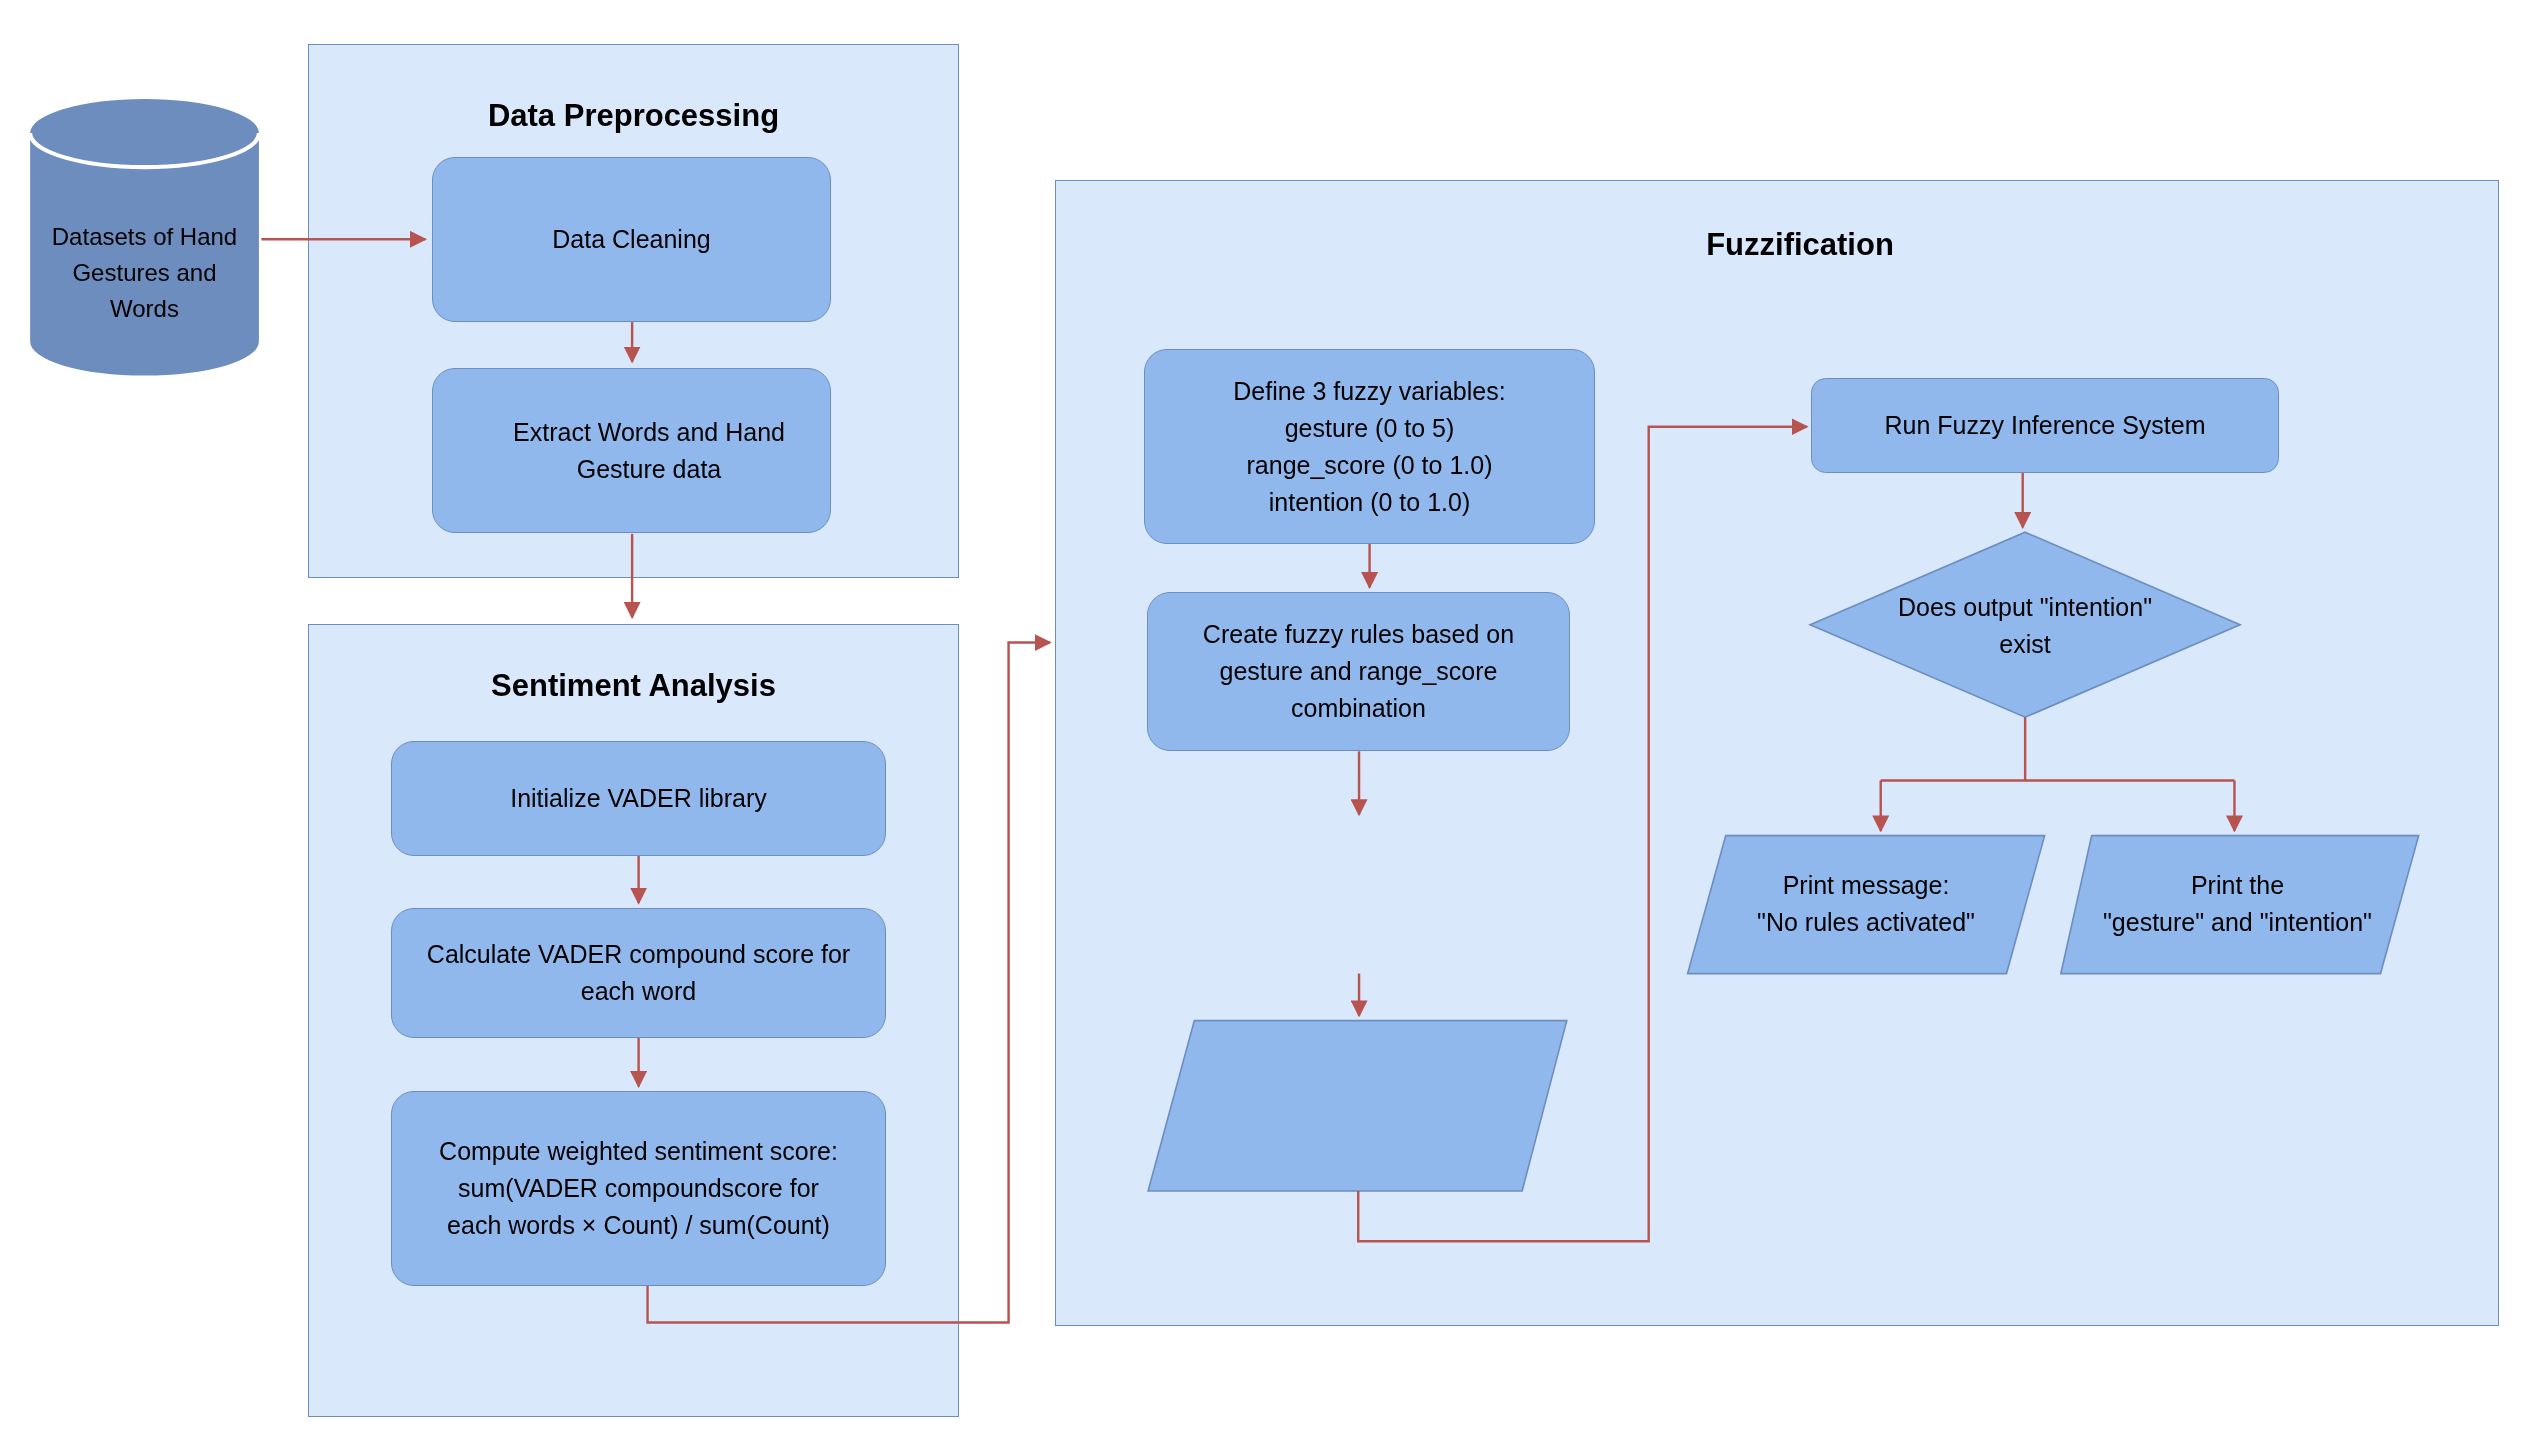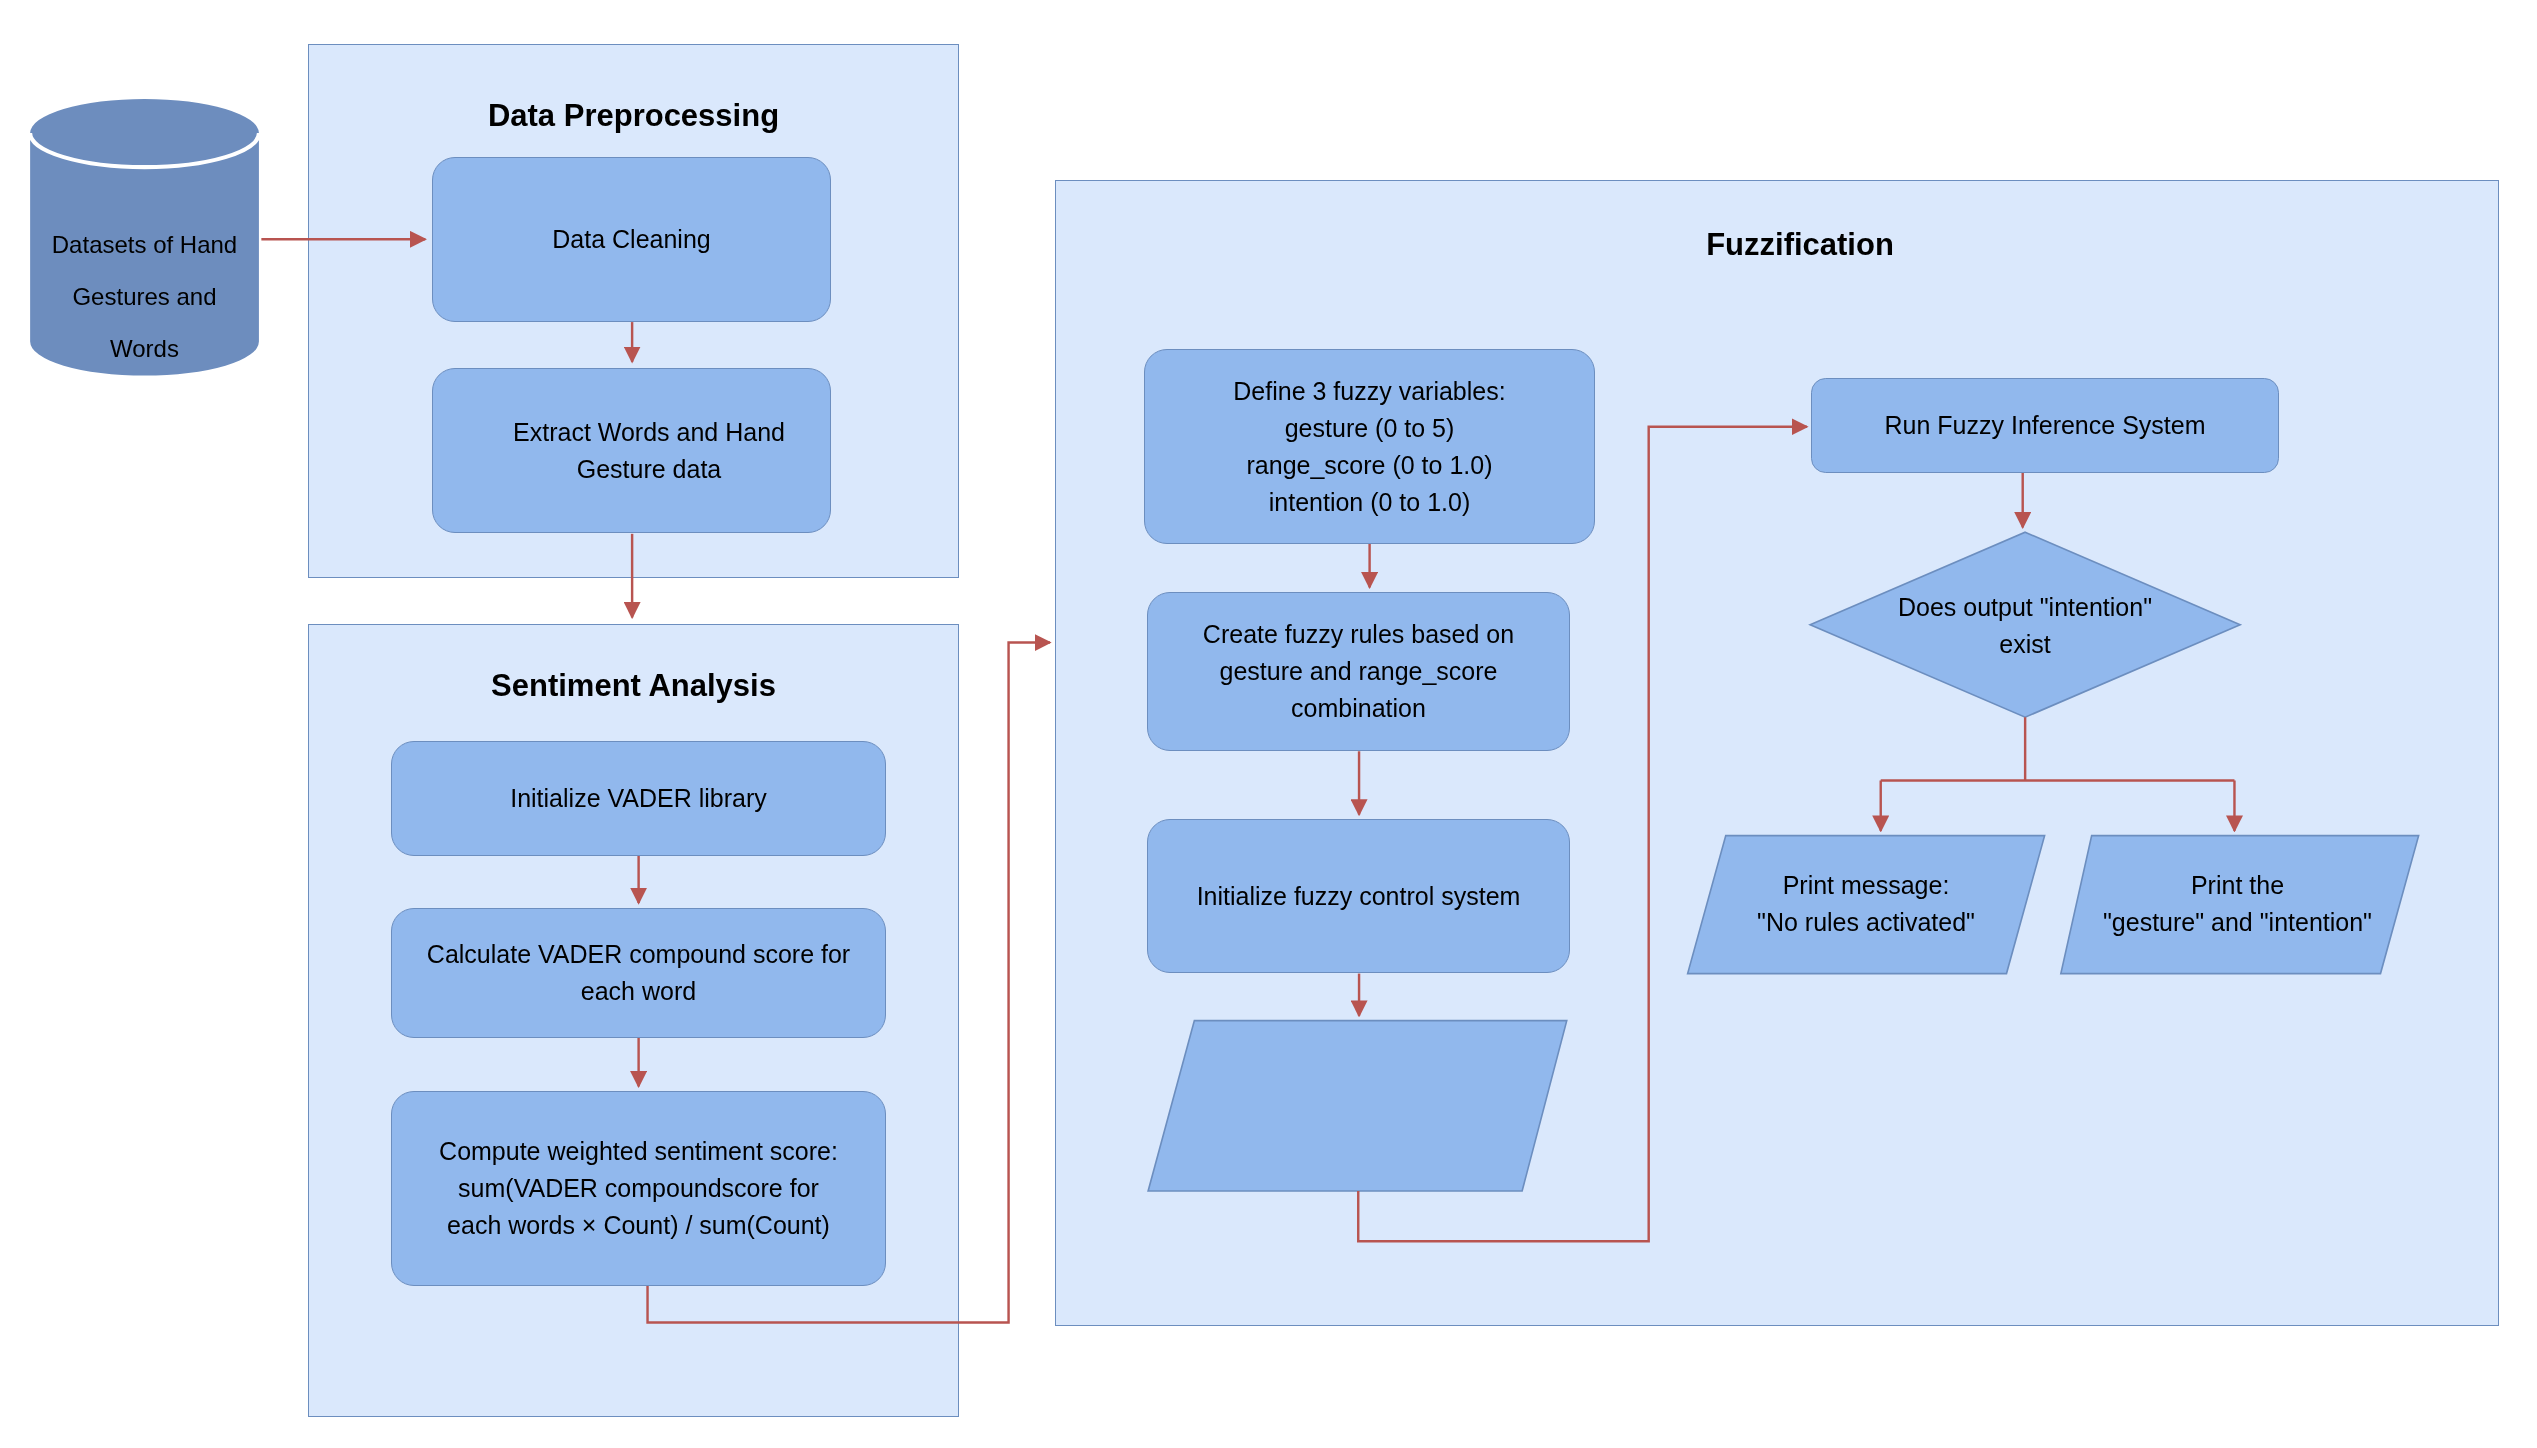--- a/index.html
+++ b/index.html
@@ -72,21 +72,21 @@
     <path class="conn" marker-end="url(#ah)" d="M1688,670 L1688,724"></path>
     <path class="conn" marker-end="url(#ah)" d="M1675,926 L1675,1004"></path>
     <path class="conn" marker-end="url(#ah)" d="M1675,1200 L1675,1252"></path>
     <path class="conn" marker-end="url(#ah)" d="M1674,1468 L1674,1530 L2032,1530 L2032,526 L2227,526"></path>
     <path class="conn" marker-end="url(#ah)" d="M2493,583 L2493,650"></path>
     <path class="conn" d="M2496,884 L2496,962 M2318,962 L2754,962"></path>
     <path class="conn" marker-end="url(#ah)" d="M2318,962 L2318,1024"></path>
     <path class="conn" marker-end="url(#ah)" d="M2754,962 L2754,1024"></path>
   </svg>
 
-  <div class="stext" style="left:30px;top:219px;width:229px;font-size:24px;line-height:52px;">Datasets of Hand
+  <div class="stext" style="left:30px;top:219px;width:229px;font-size:24px;line-height:36px;">Datasets of Hand
 Gestures and
 Words</div>
 
   <div class="box" style="left:432px;top:157px;width:399px;height:165px;">Data Cleaning</div>
 
   <div class="box" style="left:432px;top:368px;width:399px;height:165px;padding-left:35px;">Extract Words and Hand
 Gesture data</div>
 
   <div class="box" style="left:391px;top:741px;width:495px;height:115px;">Initialize VADER library</div>
 
@@ -99,21 +99,20 @@
 
   <div class="box" style="left:1144px;top:349px;width:451px;height:195px;">Define 3 fuzzy variables:
 gesture (0 to 5)
 range_score (0 to 1.0)
 intention (0 to 1.0)</div>
 
   <div class="box" style="left:1147px;top:592px;width:423px;height:159px;">Create fuzzy rules based on
 gesture and range_score
 combination</div>
 
-  <div class="box" style="left:1147px;top:819px;width:423px;height:154px;">Initialize fuzzy control system</div>
 
   <div class="box" style="left:1811px;top:378px;width:468px;height:95px;border-radius:14.6px;">Run Fuzzy Inference System</div>
 
 
   <div class="stext" style="left:1863px;top:589px;width:324px;">Does output "intention"
 exist</div>
 
   <div class="stext" style="left:1704px;top:867px;width:324px;">Print message:
 "No rules activated"</div>
 

